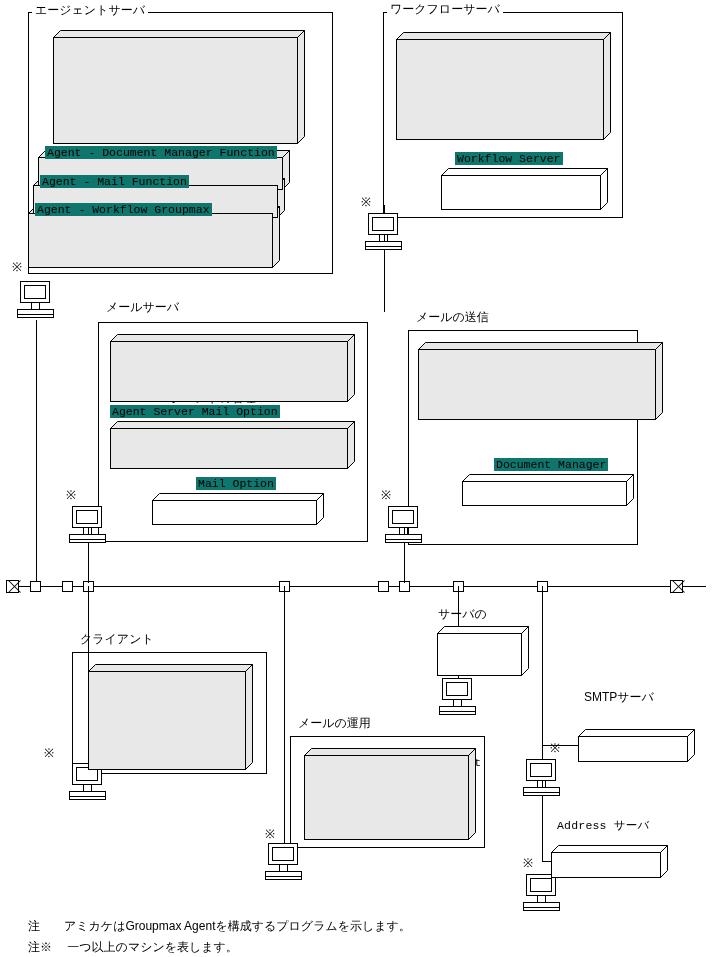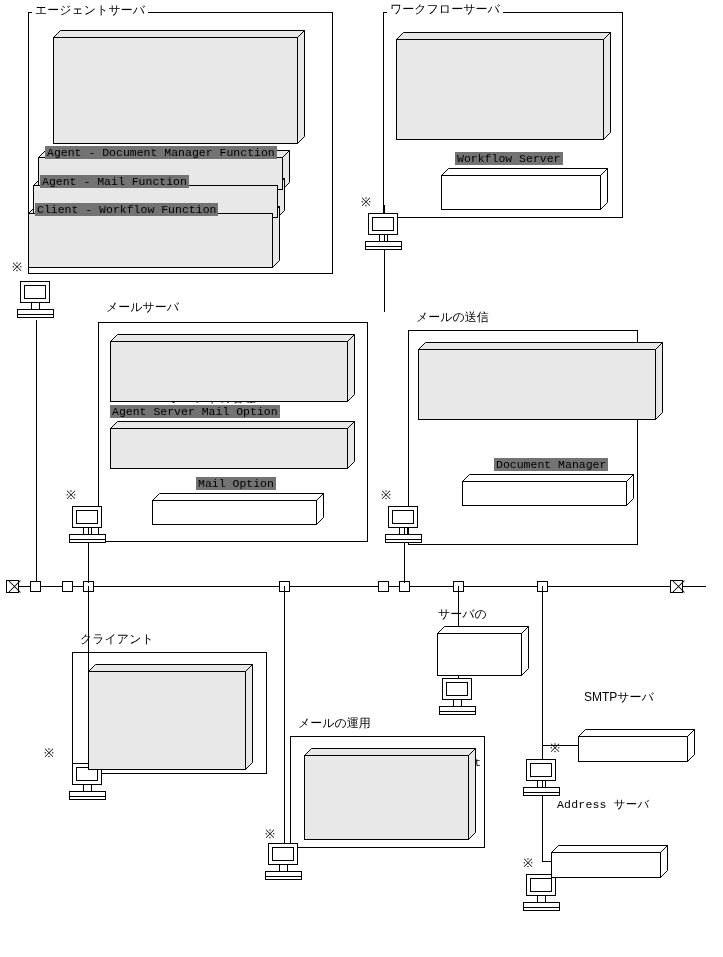--- a/index.html
+++ b/index.html
@@ -69,21 +69,21 @@
   }
   .ftext.center { align-items: center; text-align: center; }
   .ftext.left { align-items: flex-start; text-align: left; }
   .mono { font-family: "Liberation Mono", monospace; font-size: 11.5px; letter-spacing: 0.2px; }
 
   
   .stacklabel {
     position: absolute;
     font-size: 11.5px;
     font-family: "Liberation Mono", monospace;
-    background: #737373;
+    background: #0f766e;
     padding: 0 2px;
     white-space: nowrap;
     z-index: 5;
   }
 
   
   .hline { position: absolute; height: 0; border-top: 1px solid #000; }
   .vline { position: absolute; width: 0; border-left: 1px solid #000; }
 
   
@@ -193,21 +193,21 @@
     <svg class="top" viewBox="0 0 252 62" preserveAspectRatio="none">
       <polygon points="0.5,7.5 7.5,0.5 251.5,0.5 244.5,7.5" fill="#e8e8e8" stroke="#000"></polygon>
       <polygon points="244.5,7.5 251.5,0.5 251.5,54.5 244.5,61.5" fill="#e8e8e8" stroke="#000"></polygon>
     </svg>
     <div class="front shaded"></div>
     <div class="ftext left" style="left:10px; top:14px; right:7px; bottom:0;">
       <div>Agent ServerとPPサーバとの
 連携部分(実行エンジン)</div>
     </div>
   </div>
-  <div class="stacklabel" style="left:35px; top:203px;">Client - Workflow Function</div>
+  <div class="stacklabel" style="left:35px; top:203px;">Agent - Workflow Groupmax</div>
 
   <div class="group" style="left:383px; top:12px; width:240px; height:206px;"></div>
   <div class="group-title" style="left:387px; top:3px;font-family:Liberation Mono, monospace;">ワークフローサーバ</div>
 
   <div class="box3d" style="left:396px; top:32px; width:215px; height:108px;">
     <svg class="top" viewBox="0 0 215 108" preserveAspectRatio="none">
       <polygon points="0.5,7.5 7.5,0.5 214.5,0.5 207.5,7.5" fill="#e8e8e8" stroke="#000"></polygon>
       <polygon points="207.5,7.5 214.5,0.5 214.5,100.5 207.5,107.5" fill="#e8e8e8" stroke="#000"></polygon>
     </svg>
     <div class="front shaded"></div>
@@ -358,21 +358,21 @@
     <svg class="top" viewBox="0 0 117 33" preserveAspectRatio="none">
       <polygon points="0.5,7.5 7.5,0.5 116.5,0.5 109.5,7.5" fill="#fff" stroke="#000"></polygon>
       <polygon points="109.5,7.5 116.5,0.5 116.5,25.5 109.5,32.5" fill="#fff" stroke="#000"></polygon>
     </svg>
     <div class="front"></div>
     <div class="ftext center" style="left:0; top:7px; right:7px; bottom:0;">
       <div>E-mailの送信</div>
     </div>
   </div>
 
-  <div class="group-title mono" style="left:554px; top:798px;">Address サーバ</div>
+  <div class="group-title mono" style="left:554px; top:819px;">Address サーバ</div>
   <div class="box3d" style="left:551px; top:845px; width:117px; height:33px;">
     <svg class="top" viewBox="0 0 117 33" preserveAspectRatio="none">
       <polygon points="0.5,7.5 7.5,0.5 116.5,0.5 109.5,7.5" fill="#fff" stroke="#000"></polygon>
       <polygon points="109.5,7.5 116.5,0.5 116.5,25.5 109.5,32.5" fill="#fff" stroke="#000"></polygon>
     </svg>
     <div class="front"></div>
     <div class="ftext center" style="left:0; top:7px; right:7px; bottom:0;">
       <div>ユーザ認証</div>
     </div>
   </div>
@@ -474,14 +474,16 @@
   </div>
   <div class="komesign" style="left:550px; top:742px;">※</div>
 
   <div class="pc" style="left:523px; top:874px;">
     <div class="screen"></div>
     <div class="neck"></div>
     <div class="base"></div>
   </div>
   <div class="komesign" style="left:523px; top:857px;">※</div>
 
+  <div class="note" style="left:28px; top:917px;">注　　アミカケはGroupmax Agentを構成するプログラムを示します。</div>
+  <div class="note" style="left:28px; top:938px;">注※　 一つ以上のマシンを表します。</div>
 
 </div>
 
 </body></html>

